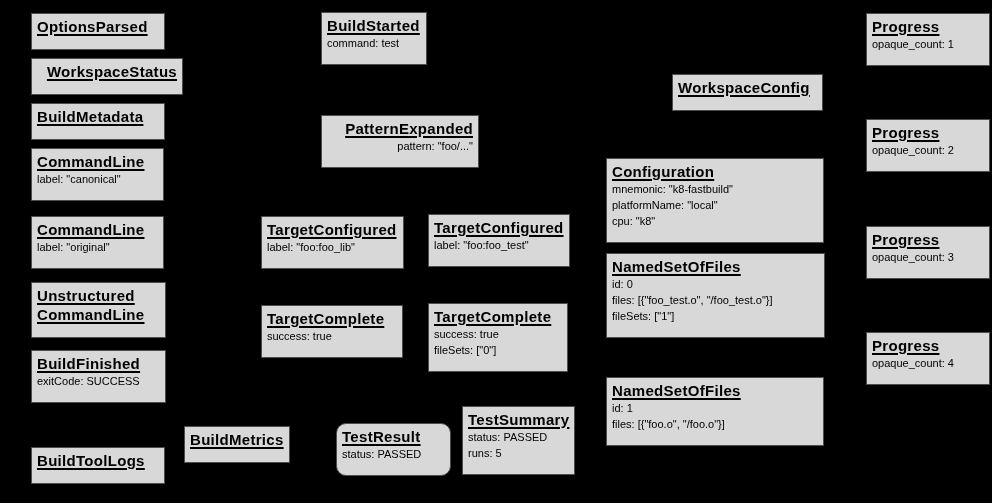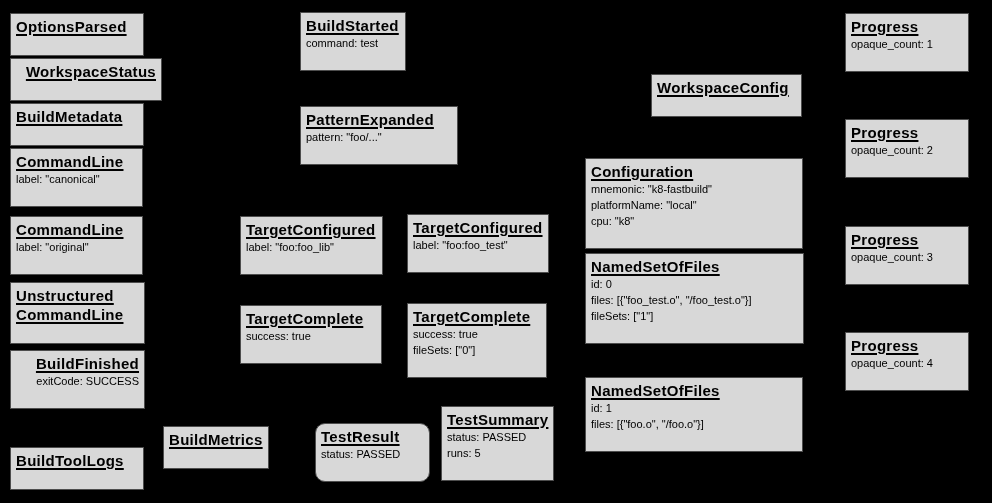--- a/index.html
+++ b/index.html
@@ -14,21 +14,22 @@
     background: #000000;
     overflow: hidden;
     font-family: "Liberation Sans", "DejaVu Sans", sans-serif;
   }
   .box {
     position: absolute;
     box-sizing: border-box;
     background: #d8d8d8;
     border: 1px solid #4d4d4d;
     color: #000000;
-    padding: 3px 5px 19px 5px;
+    padding: 3px 5px 13px 5px;
+    margin-left: 21px;
   }
   .box-title {
     font-size: 15px;
     font-weight: bold;
     letter-spacing: 0.3px;
     line-height: 19px;
     text-decoration: underline;
     text-decoration-thickness: 2px;
     text-underline-offset: 2px;
     white-space: nowrap;
@@ -38,25 +39,25 @@
     line-height: 16px;
     white-space: nowrap;
   }
   
   .b0  { left: 10px;  top: 13px;  min-width: 134px; min-height: 28px; }
   .b1  { left: 10px;  top: 58px;  min-width: 152px; min-height: 28px; text-align: right; }
   .b2  { left: 10px;  top: 103px; min-width: 134px; min-height: 28px; }
   .b3  { left: 10px;  top: 148px; min-width: 133px; min-height: 50px; }
   .b4  { left: 10px;  top: 216px; min-width: 133px; min-height: 50px; }
   .b5  { left: 10px;  top: 282px; min-width: 135px; min-height: 52px; }
-  .b6  { left: 10px;  top: 350px; min-width: 135px; min-height: 50px; text-align: right; }
+  .b6  { left: 10px;  top: 350px; min-width: 135px; min-height: 50px; }
   .b7  { left: 10px;  top: 447px; min-width: 134px; min-height: 30px; }
   .b8  { left: 163px; top: 426px; min-width: 106px; min-height: 30px; }
   .b9  { left: 300px; top: 12px;  min-width: 106px; min-height: 50px; }
-  .b10 { left: 300px; top: 106px; min-width: 158px; min-height: 48px; }
+  .b10 { left: 300px; top: 115px; min-width: 158px; min-height: 48px; text-align: right; }
   .b11 { left: 240px; top: 216px; min-width: 143px; min-height: 50px; }
   .b12 { left: 407px; top: 214px; min-width: 140px; min-height: 52px; }
   .b13 { left: 240px; top: 305px; min-width: 142px; min-height: 49px; }
   .b14 { left: 407px; top: 303px; min-width: 140px; min-height: 65px; }
   .b15 { left: 315px; top: 423px; min-width: 115px; min-height: 44px; border-radius: 10px; }
   .b16 { left: 441px; top: 406px; min-width: 113px; min-height: 57px; }
   .b17 { left: 651px; top: 74px;  min-width: 151px; min-height: 29px; }
   .b18 { left: 585px; top: 158px; min-width: 218px; min-height: 75px; }
   .b19 { left: 585px; top: 253px; min-width: 219px; min-height: 75px; }
   .b20 { left: 585px; top: 377px; min-width: 218px; min-height: 61px; }

